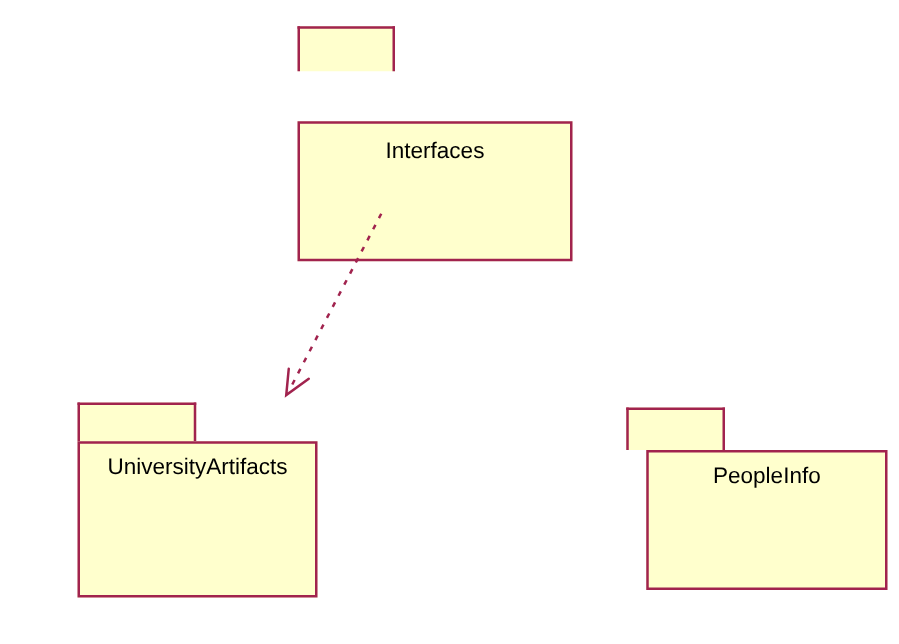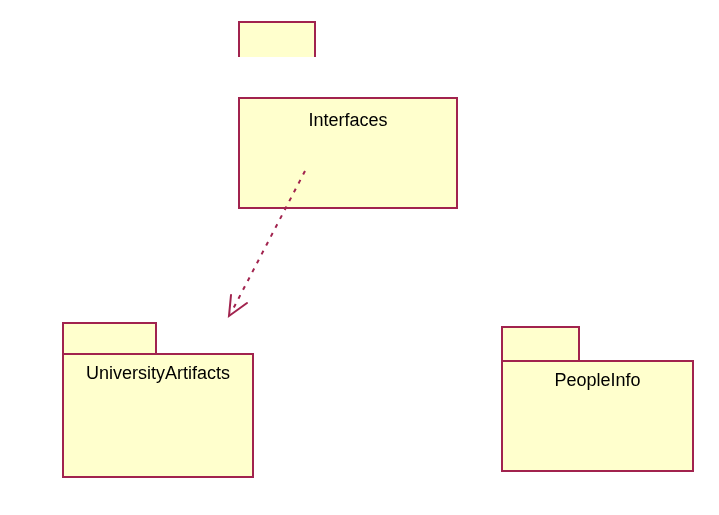--- a/index.html
+++ b/index.html
@@ -59,21 +59,21 @@
 
   <div>
     <div class="pkg-tab" style="left:62px; top:322px; width:95px; height:31px;"></div>
     <div class="pkg-body" style="left:62px; top:353px; width:192px; height:125px;">
       <span class="pkg-label" style="padding-top:9px;">UniversityArtifacts</span>
     </div>
   </div>
 
   <div>
     <div class="pkg-tab" style="left:501px; top:326px; width:79px; height:34px;"></div>
-    <div class="pkg-body" style="left:501px; top:360px; width:193px; height:112px;">
+    <div class="pkg-body" style="left:517px; top:360px; width:193px; height:112px;">
       <span class="pkg-label" style="padding-top:9px;">PeopleInfo</span>
     </div>
   </div>
 
   <svg class="arrow-layer" viewBox="0 0 719 515" xmlns="http://www.w3.org/2000/svg">
     <g>
       <line x1="305" y1="171" x2="231" y2="313" stroke-width="2" stroke-dasharray="4,6" fill="none" stroke="#A1234E"></line>
       <polyline points="231,295 229,316 247,303" stroke-width="2" fill="none" stroke-linecap="round" stroke="#A1234E"></polyline>
     </g>
   </svg>

